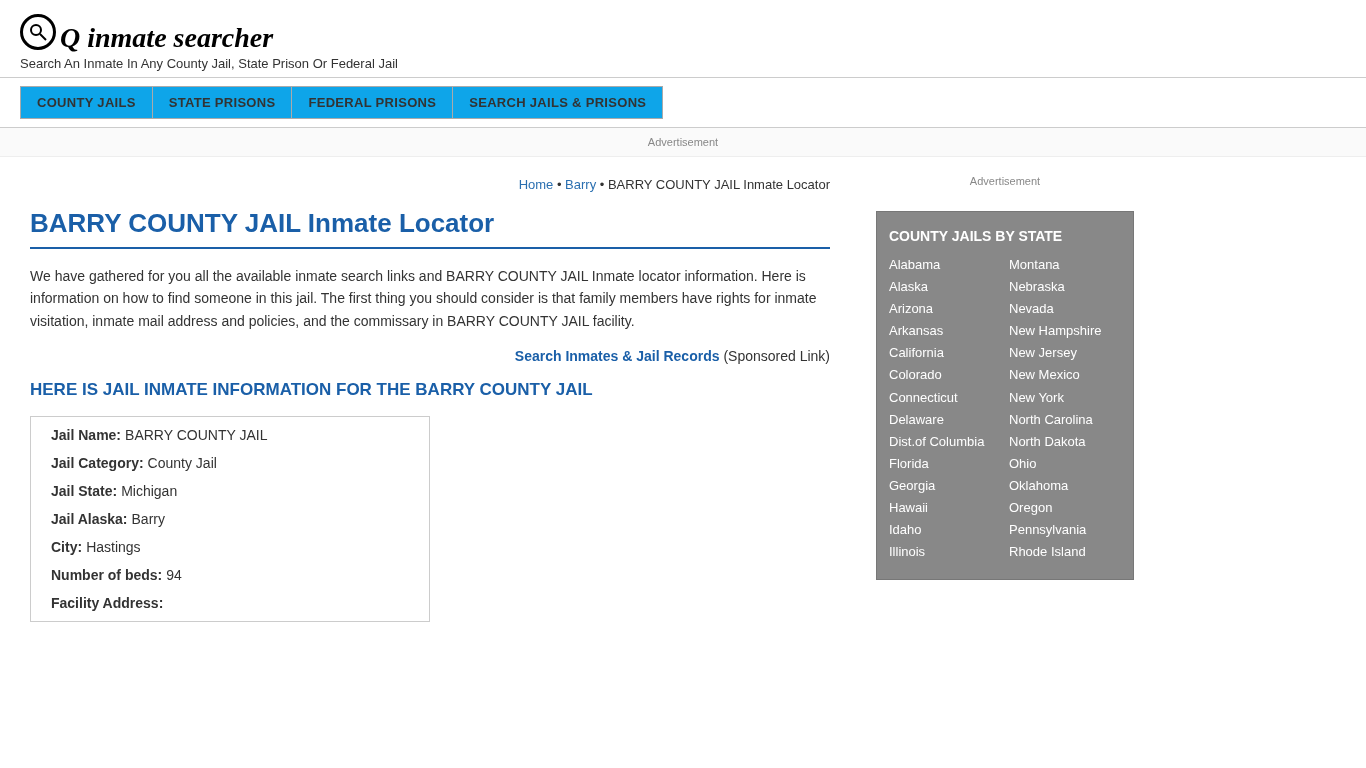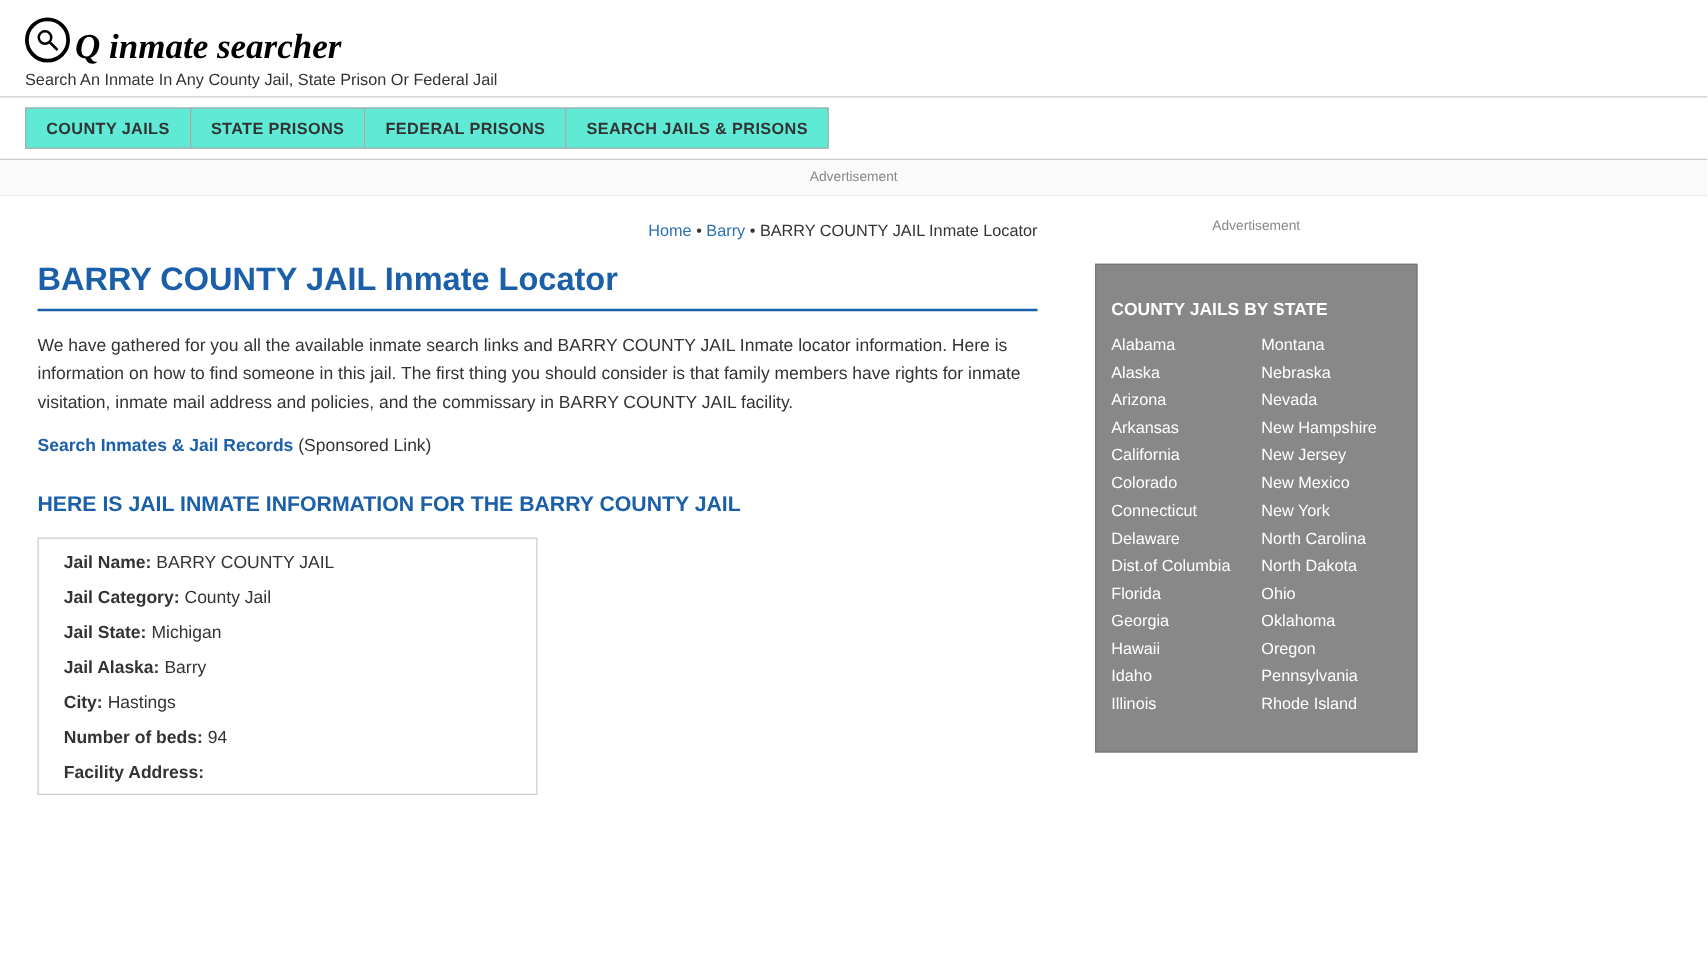--- a/index.html
+++ b/index.html
@@ -7,21 +7,21 @@
 
     
     #header { padding: 10px 20px 6px; border-bottom: 1px solid #ccc; }
     #logo-area { display: flex; align-items: center; gap: 4px; }
     #logo-icon { width: 36px; height: 36px; border: 3px solid #000; border-radius: 50%; display: flex; align-items: center; justify-content: center; font-size: 18px; font-weight: bold; flex-shrink: 0; }
     #logo-text { font-size: 28px; font-weight: bold; font-style: italic; color: #000; font-family: Georgia, serif; margin-top: 12px; }
     #tagline { font-size: 13px; color: #333; margin-top: 2px; }
 
     
     #nav { padding: 8px 20px; border-bottom: 1px solid #ccc; display: flex; gap: 0; }
-    .nav-btn { border: 1px solid #aaa; padding: 8px 16px; font-size: 13px; font-weight: bold; color: #333; background: #5eead4; cursor: pointer; text-transform: uppercase; letter-spacing: 0.3px; }
+    .nav-btn { border: 1px solid #aaa; padding: 8px 16px; font-size: 13px; font-weight: bold; color: #333; background: #0ea5e9; cursor: pointer; text-transform: uppercase; letter-spacing: 0.3px; }
     .nav-btn:not(:last-child) { border-right: none; }
 
     
     #ad-bar { text-align: center; padding: 8px; font-size: 11px; color: #888; border-bottom: 1px solid #eee; background: #fafafa; }
 
     
     #main-layout { display: flex; padding: 0; }
 
     
     #content { flex: 1; padding: 20px 30px; max-width: 860px; }
@@ -30,38 +30,38 @@
     #breadcrumb { font-size: 13px; color: #333; margin-bottom: 16px; text-align: right; }
     #breadcrumb a { color: #2a6fb0; text-decoration: none; }
 
     
     #page-title { font-size: 26px; color: #1a5fa8; font-weight: bold; margin-bottom: 16px; border-bottom: 2px solid #1a5fa8; padding-bottom: 8px; }
 
     
     #intro-text { font-size: 14px; line-height: 1.6; color: #333; margin-bottom: 16px; }
 
     
-    #sponsored-link { text-align: left; margin-bottom: 30px; }
+    #sponsored-link { text-align: right; margin-bottom: 16px; }
     #sponsored-link a { color: #1a5fa8; font-weight: bold; text-decoration: none; font-size: 14px; }
 
     
     #section-header { font-size: 17px; font-weight: bold; color: #1a5fa8; margin-bottom: 16px; text-transform: uppercase; }
 
     
     #info-box { border: 1px solid #ccc; padding: 4px 20px; max-width: 400px; font-size: 14px; line-height: 2; }
     #info-box .field { display: flex; gap: 4px; }
     #info-box .label { font-weight: bold; }
     #info-box .value { color: #333; }
 
     
     #sidebar { width: 290px; padding: 10px 16px; flex-shrink: 0; }
     #sidebar-ad { text-align: center; font-size: 11px; color: #888; margin-bottom: 16px; padding: 8px; }
 
     
-    #county-jails-box { background: #888; border: 1px solid #777; padding: 27px 12px; }
+    #county-jails-box { background: #888; border: 1px solid #777; padding: 16px 12px; }
     #county-jails-title { font-size: 14px; font-weight: bold; color: #fff; text-transform: uppercase; margin-bottom: 10px; }
     #states-grid { display: grid; grid-template-columns: 1fr 1fr; gap: 2px 8px; }
     .state-link { color: #fff; font-size: 13px; text-decoration: none; line-height: 1.7; display: block; }
   </style>
 </head>
 <body>
 
 <div id="header">
   <div id="logo-area">
     <div id="logo-icon">

